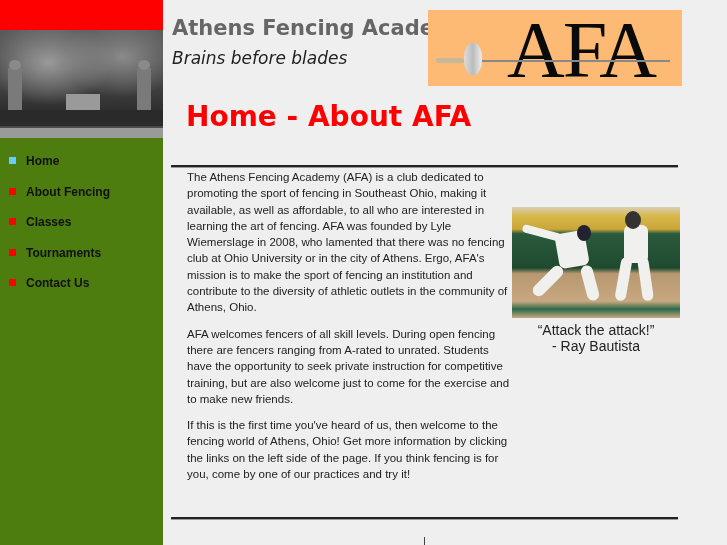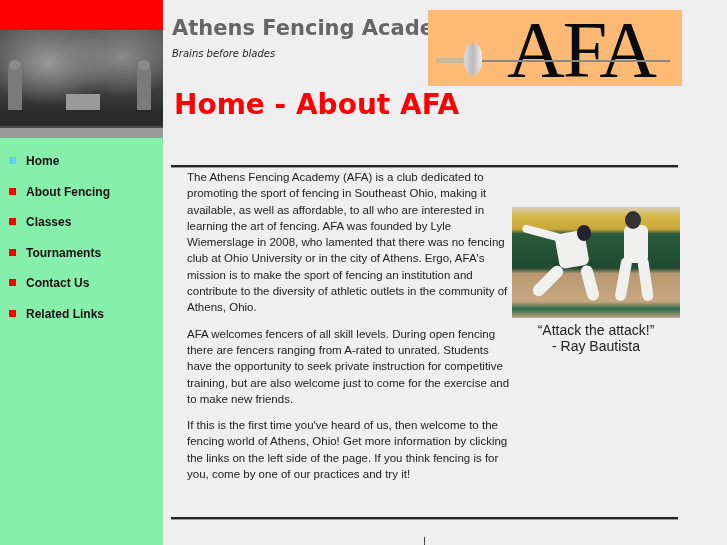--- a/index.html
+++ b/index.html
@@ -4,21 +4,21 @@
 <style>
   html, body { margin: 0; padding: 0; }
   body {
     width: 727px; height: 545px; overflow: hidden;
     background: #efefef;
     font-family: "Liberation Sans", sans-serif;
     position: relative;
   }
   .sidebar {
     position: absolute; left: 0; top: 0; width: 163px; height: 545px;
-    background: #86efac;
+    background: #4d7c0f;
   }
   .sidebar .red-bar {
     position: absolute; left: 0; top: 0; width: 163px; height: 30px;
     background: #ff0000;
   }
   .sidebar .photo {
     position: absolute; left: 0; top: 30px; width: 163px; height: 108px;
     background:
       radial-gradient(ellipse at 30% 30%, #9a9a9a 0%, transparent 40%),
       radial-gradient(ellipse at 75% 25%, #8a8a8a 0%, transparent 35%),
@@ -45,39 +45,39 @@
   .nav li .label { position: absolute; left: 26px; top: 0; cursor: pointer; }
 
   .site-title {
     position: absolute; left: 172px; top: 16px;
     font-family: "DejaVu Sans", sans-serif; font-weight: bold;
     font-size: 21px; color: #666666; white-space: nowrap;
   }
   .tagline {
     position: absolute; left: 172px; top: 48px;
     font-family: "DejaVu Sans", sans-serif; font-style: italic;
-    font-size: 10px; color: #222;
+    font-size: 17px; color: #222;
   }
   .logo {
     position: absolute; left: 428px; top: 10px; width: 254px; height: 76px;
     background: #fdba74;
   }
   .logo .blade { position: absolute; left: 20px; top: 50px; width: 222px; height: 2px; background: #888; }
   .logo .handle { position: absolute; left: 8px; top: 48px; width: 28px; height: 5px; background: #c8b89a; border-radius: 2px; }
   .logo .guard { position: absolute; left: 36px; top: 33px; width: 18px; height: 32px; border-radius: 45%; background: linear-gradient(90deg,#ddd,#bbb,#eee); }
   .logo .letters {
     position: absolute; left: 58px; top: 0px; width: 190px; text-align: center;
     font-family: "Liberation Serif", serif; font-size: 80px; line-height: 80px;
     color: #0a0a0a; letter-spacing: -2px;
   }
 
   .page-heading {
     position: absolute; left: 174px; top: 88px;
     font-family: "DejaVu Sans", sans-serif; font-weight: bold;
-    font-size: 28px; color: #ff0000; margin: 0; white-space: nowrap;
+    font-size: 28px; color: #ff0000; margin: 12px; white-space: nowrap;
   }
   .rule {
     position: absolute; left: 171px; width: 507px; height: 2px;
     background: #222; border-bottom: 1px solid #999;
   }
   .rule.top { top: 165px; }
   .rule.bottom { top: 517px; }
 
   .content {
     position: absolute; left: 175px; top: 169px; width: 335px;
@@ -131,24 +131,20 @@
       <span class="label">Classes</span>
     </li>
     <li>
       <span class="bullet"></span>
       <span class="label">Tournaments</span>
     </li>
     <li>
       <span class="bullet"></span>
       <span class="label">Contact Us</span>
     </li>
-    <li>
-      <span class="bullet"></span>
-      <span class="label">Related Links</span>
-    </li>
   </ul>
 </div>
 
 <div class="site-title">Athens Fencing Academy</div>
 <div class="tagline">Brains before blades</div>
 
 <div class="logo">
   <div class="letters">AFA</div>
   <div class="blade"></div>
   <div class="handle"></div>

